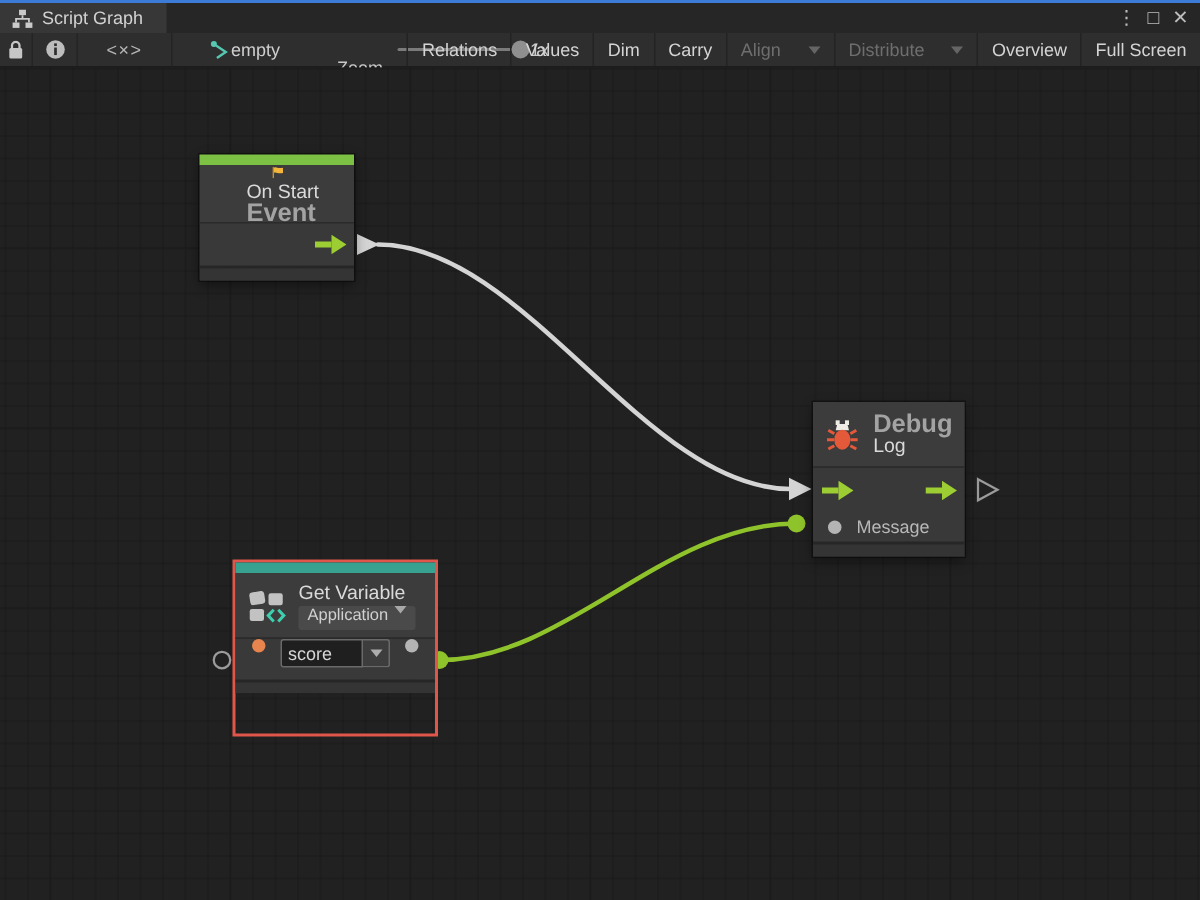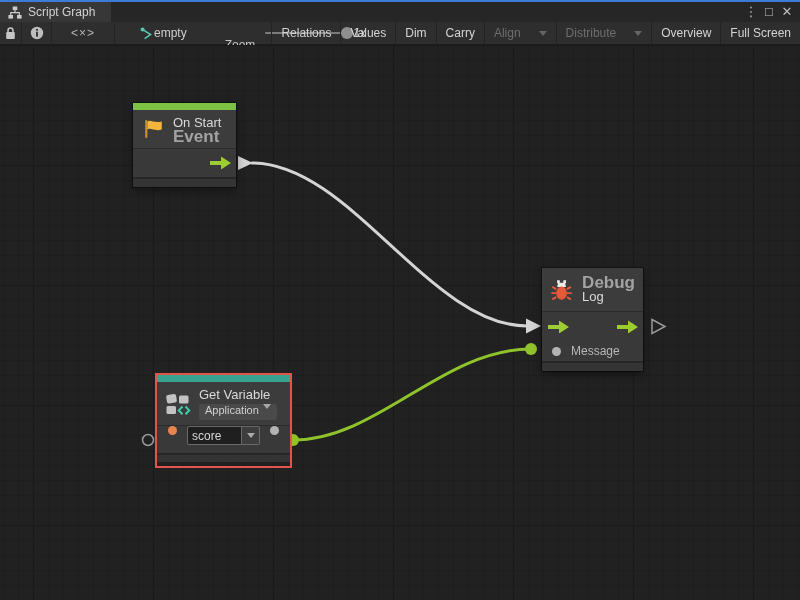--- a/index.html
+++ b/index.html
@@ -57,34 +57,34 @@
   .colorbar { height:7px; }
   .node-header { background:#3c3c3c; display:flex; align-items:center; padding:0 8px; }
   .node-body { background:#393939; border-top:1px solid #2b2b2b; position:relative; }
   .node-footer { height:10px; background:#343434; border-top:2px solid #262626; }
   .title-main { font-size:13px; color:#dadada; line-height:15px; white-space:nowrap; }
   .title-sub { font-size:17px; color:#a3a3a3; line-height:13px; white-space:nowrap;font-weight:bold; }
   .port-dot { border-radius:50%; width:9px; height:9px; }
 
   
   .node-onstart { left:133px; top:58px; width:103px; }
-  .node-onstart .node-header { height:38px; }
+  .node-onstart .node-header { height:38px;flex-direction:column; }
   .node-onstart .node-body { height:29px; }
   .exec-out { position:absolute; right:5px; top:50%; transform:translateY(-50%); }
   .exec-in  { position:absolute; left:6px;  top:50%; transform:translateY(-50%); }
 
   
   .node-debug { left:542px; top:223px; width:101px; }
   .node-debug .node-header { height:43px; }
   .row-exec { height:29px; position:relative; }
   .row-message { height:20px; display:flex; align-items:center; padding-left:10px; }
   .row-message .label { font-size:12px; color:#b8b8b8; margin-left:10px; }
 
   
-  .sel-outline { position:absolute; left:155px; top:328px; width:137px; height:95px; border:2px solid #e0564a; }
+  .sel-outline { position:absolute; left:155px; top:328px; width:137px; height:118px; border:2px solid #e0564a; }
   .node-getvar { left:0; top:0; width:133px; box-shadow:none; }
   .node-getvar .node-header { height:43px; align-items:center; }
   .gv-col { margin-left:8px; display:flex; flex-direction:column; }
   .gv-dropdown { margin-top:2px; height:16px; background:#4a4a4a; border-radius:2px;
     display:flex; align-items:flex-start; padding:0 6px; width:78px; }
   .gv-dropdown .label { font-size:11px; color:#d0d0d0; flex:1; }
   .gv-body { height:28px; display:flex; align-items:flex-start; }
   .gv-field { margin-left:10px; width:55px; height:19px; background:#1f1f1f;
     border:1px solid #6a6a6a; border-radius:2px 0 0 2px; color:#d6d6d6; font-size:12px;
     padding:0 4px; font-family:"Liberation Sans", sans-serif; }

